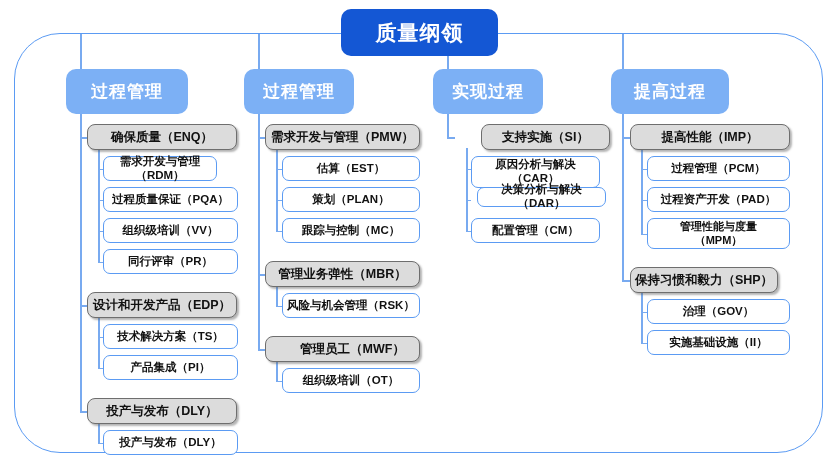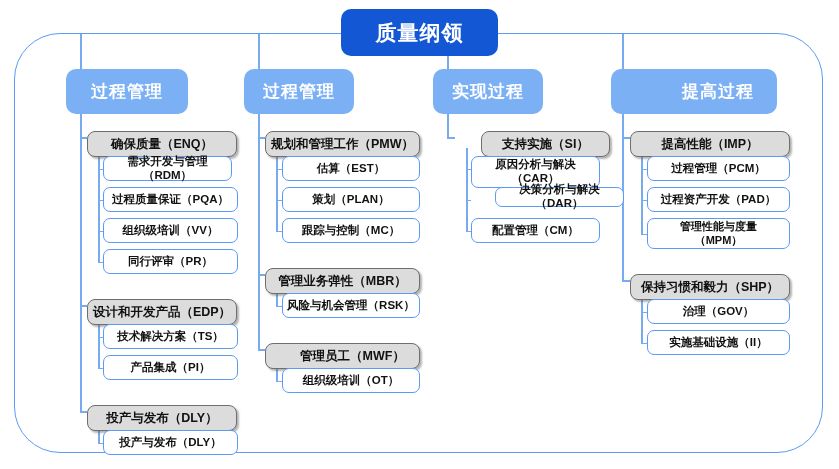--- a/index.html
+++ b/index.html
@@ -82,21 +82,20 @@
     display: flex;
     align-items: center;
     justify-content: center;
     color: #111111;
     font-size: 12.5px;
     font-weight: bold;
     z-index: 3;
     box-sizing: border-box;
     text-align: center;
     line-height: 1.15;
-    margin-top: 7px;
   }
 
   
   .leaf-box {
     position: absolute;
     background: #ffffff;
     border: 1.4px solid #5b9bf3;
     border-radius: 7px;
     display: flex;
     align-items: center;
@@ -118,21 +117,21 @@
 
   <div id="frame"></div>
 
   <div id="root-title">质量纲领</div>
 
   <div id="tree-layer">
       <div class="col-head" style="left: 66px; top: 69px; width: 122px;">过程管理</div>
       <div class="line v" style="left: 80px; top: 34px; height: 39px;"></div>
       <div class="group-box" style="left: 87px; top: 124px; width: 150px; height: 26px;">确保质量（ENQ）</div>
       <div class="line h" style="left: 80px; top: 137px; width: 7px;"></div>
-      <div class="leaf-box" style="left: 103px; top: 156px; width: 129px; height: 25px;">需求开发与管理（RDM）</div>
+      <div class="leaf-box" style="left: 103px; top: 156px; width: 114px; height: 25px;">需求开发与管理（RDM）</div>
       <div class="line h" style="left: 98px; top: 168.5px; width: 5px;"></div>
       <div class="leaf-box" style="left: 103px; top: 187px; width: 135px; height: 25px;">过程质量保证（PQA）</div>
       <div class="line h" style="left: 98px; top: 199.5px; width: 5px;"></div>
       <div class="leaf-box" style="left: 103px; top: 218px; width: 135px; height: 25px;">组织级培训（VV）</div>
       <div class="line h" style="left: 98px; top: 230.5px; width: 5px;"></div>
       <div class="leaf-box" style="left: 103px; top: 249px; width: 135px; height: 25px;">同行评审（PR）</div>
       <div class="line h" style="left: 98px; top: 261.5px; width: 5px;"></div>
       <div class="line v" style="left: 98px; top: 148px; height: 113.5px;"></div>
       <div class="group-box" style="left: 87px; top: 292px; width: 150px; height: 26px;">设计和开发产品（EDP）</div>
       <div class="line h" style="left: 80px; top: 305px; width: 7px;"></div>
@@ -142,21 +141,21 @@
       <div class="line h" style="left: 98px; top: 367.5px; width: 5px;"></div>
       <div class="line v" style="left: 98px; top: 316px; height: 51.5px;"></div>
       <div class="group-box" style="left: 87px; top: 398px; width: 150px; height: 26px;">投产与发布（DLY）</div>
       <div class="line h" style="left: 80px; top: 411px; width: 7px;"></div>
       <div class="leaf-box" style="left: 103px; top: 430px; width: 135px; height: 25px;">投产与发布（DLY）</div>
       <div class="line h" style="left: 98px; top: 442.5px; width: 5px;"></div>
       <div class="line v" style="left: 98px; top: 422px; height: 20.5px;"></div>
       <div class="line v" style="left: 80px; top: 111px; height: 300px;"></div>
       <div class="col-head" style="left: 244px; top: 69px; width: 110px;">过程管理</div>
       <div class="line v" style="left: 258px; top: 34px; height: 39px;"></div>
-      <div class="group-box" style="left: 265px; top: 124px; width: 155px; height: 26px;">规划和管理工作（PMW）</div>
+      <div class="group-box" style="left: 265px; top: 124px; width: 155px; height: 26px;">需求开发与管理（PMW）</div>
       <div class="line h" style="left: 258px; top: 137px; width: 7px;"></div>
       <div class="leaf-box" style="left: 282px; top: 156px; width: 138px; height: 25px;">估算（EST）</div>
       <div class="line h" style="left: 276px; top: 168.5px; width: 6px;"></div>
       <div class="leaf-box" style="left: 282px; top: 187px; width: 138px; height: 25px;">策划（PLAN）</div>
       <div class="line h" style="left: 276px; top: 199.5px; width: 6px;"></div>
       <div class="leaf-box" style="left: 282px; top: 218px; width: 138px; height: 25px;">跟踪与控制（MC）</div>
       <div class="line h" style="left: 276px; top: 230.5px; width: 6px;"></div>
       <div class="line v" style="left: 276px; top: 148px; height: 82.5px;"></div>
       <div class="group-box" style="left: 265px; top: 261px; width: 155px; height: 26px;">管理业务弹性（MBR）</div>
       <div class="line h" style="left: 258px; top: 274px; width: 7px;"></div>
@@ -168,38 +167,38 @@
       <div class="leaf-box" style="left: 282px; top: 368px; width: 138px; height: 25px;">组织级培训（OT）</div>
       <div class="line h" style="left: 276px; top: 380.5px; width: 6px;"></div>
       <div class="line v" style="left: 276px; top: 360px; height: 20.5px;"></div>
       <div class="line v" style="left: 258px; top: 111px; height: 238px;"></div>
       <div class="col-head" style="left: 433px; top: 69px; width: 110px;">实现过程</div>
       <div class="line v" style="left: 447px; top: 34px; height: 39px;"></div>
       <div class="group-box" style="left: 481px; top: 124px; width: 129px; height: 26px;">支持实施（SI）</div>
       <div class="line h" style="left: 447px; top: 137px; width: 8px;"></div>
       <div class="leaf-box" style="left: 471px; top: 156px; width: 129px; height: 32px;">原因分析与解决（CAR）</div>
       <div class="line h" style="left: 466px; top: 168.5px; width: 5px;"></div>
-      <div class="leaf-box" style="left: 495px; top: 187px; width: 129px; height: 20px;">决策分析与解决（DAR）</div>
+      <div class="leaf-box" style="left: 477px; top: 187px; width: 129px; height: 20px;">决策分析与解决（DAR）</div>
       <div class="line h" style="left: 466px; top: 199.5px; width: 5px;"></div>
       <div class="leaf-box" style="left: 471px; top: 218px; width: 129px; height: 25px;">配置管理（CM）</div>
       <div class="line h" style="left: 466px; top: 230.5px; width: 5px;"></div>
       <div class="line v" style="left: 466px; top: 148px; height: 82.5px;"></div>
       <div class="line v" style="left: 447px; top: 111px; height: 26px;"></div>
-      <div class="col-head" style="left: 611px; top: 69px; width: 118px; padding-left: 48px;">提高过程</div>
+      <div class="col-head" style="left: 611px; top: 69px; width: 118px;">提高过程</div>
       <div class="line v" style="left: 622px; top: 34px; height: 39px;"></div>
       <div class="group-box" style="left: 630px; top: 124px; width: 160px; height: 26px;">提高性能（IMP）</div>
       <div class="line h" style="left: 622px; top: 137px; width: 8px;"></div>
       <div class="leaf-box" style="left: 647px; top: 156px; width: 143px; height: 25px;">过程管理（PCM）</div>
       <div class="line h" style="left: 641px; top: 168.5px; width: 6px;"></div>
       <div class="leaf-box" style="left: 647px; top: 187px; width: 143px; height: 25px;">过程资产开发（PAD）</div>
       <div class="line h" style="left: 641px; top: 199.5px; width: 6px;"></div>
       <div class="leaf-box two-line" style="left: 647px; top: 218px; width: 143px; height: 31px;">管理性能与度量<br>（MPM）</div>
       <div class="line h" style="left: 641px; top: 233.5px; width: 6px;"></div>
       <div class="line v" style="left: 641px; top: 148px; height: 85.5px;"></div>
-      <div class="group-box" style="left: 630px; top: 267px; width: 160px; height: 26px;">保持习惯和毅力（SHP）</div>
+      <div class="group-box" style="left: 630px; top: 267px; width: 148px; height: 26px;">保持习惯和毅力（SHP）</div>
       <div class="line h" style="left: 622px; top: 280px; width: 8px;"></div>
       <div class="leaf-box" style="left: 647px; top: 299px; width: 143px; height: 25px;">治理（GOV）</div>
       <div class="line h" style="left: 641px; top: 311.5px; width: 6px;"></div>
       <div class="leaf-box" style="left: 647px; top: 330px; width: 143px; height: 25px;">实施基础设施（II）</div>
       <div class="line h" style="left: 641px; top: 342.5px; width: 6px;"></div>
       <div class="line v" style="left: 641px; top: 291px; height: 51.5px;"></div>
       <div class="line v" style="left: 622px; top: 111px; height: 169px;"></div>
     </div>
 
 </div>

